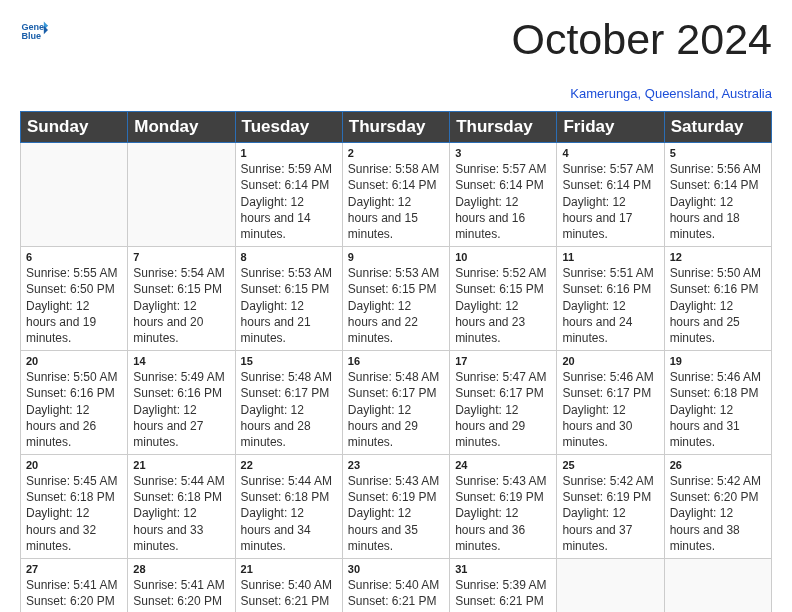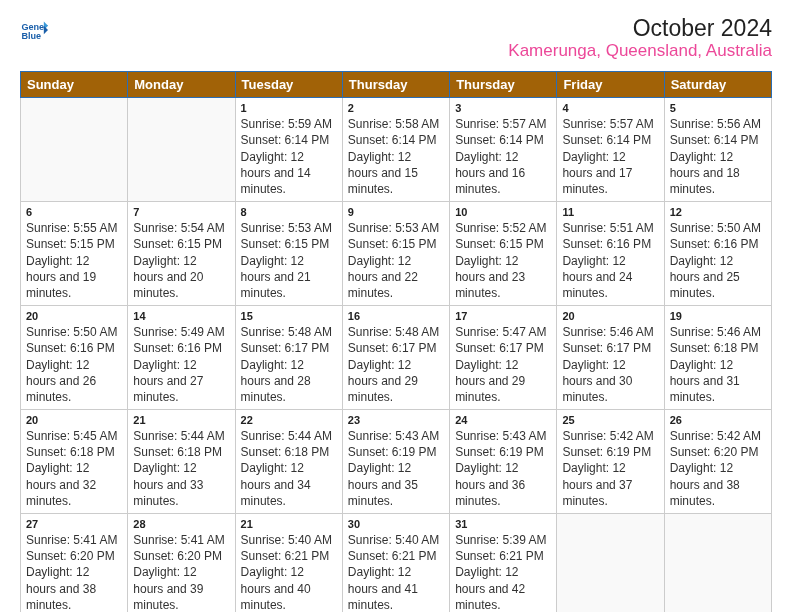--- a/index.html
+++ b/index.html
@@ -28,37 +28,38 @@
       gap: 4px;
     }
     .logo-icon {
       width: 28px;
       height: 28px;
     }
     .title-block {
       text-align: right;
     }
     .month-title {
-      font-size: 23px;
+      font-size: 43px;
       font-weight: normal;
       color: #222;
       line-height: 1.1;
     }
     .subtitle {
-      font-size: 17px;
-      color: #ec4899;
+      font-size: 13px;
+      color: #1d4ed8;
+      margin-top: 23px;
     }
     .calendar {
       width: 100%;
       border-collapse: collapse;
     }
     .calendar th {
-      background: #a16207;
+      background: #404040;
       color: #fff;
-      font-size: 13px;
+      font-size: 17px;
       font-weight: bold;
       padding: 5px 6px;
       text-align: left;
       border: 1px solid #2a6db5;
     }
     .calendar td {
       border: 1px solid #ccc;
       vertical-align: top;
       padding: 4px 5px;
       font-size: 10px;
@@ -145,21 +146,21 @@
             <span class="day-num">5</span>
             <div class="day-info">Sunrise: 5:56 AM
 Sunset: 6:14 PM
 Daylight: 12 hours and 18 minutes.</div>
           </td>
         </tr>
         <tr>
           <td>
             <span class="day-num">6</span>
             <div class="day-info">Sunrise: 5:55 AM
-Sunset: 5:15 PM
+Sunset: 6:50 PM
 Daylight: 12 hours and 19 minutes.</div>
           </td>
           <td>
             <span class="day-num">7</span>
             <div class="day-info">Sunrise: 5:54 AM
 Sunset: 6:15 PM
 Daylight: 12 hours and 20 minutes.</div>
           </td>
           <td>
             <span class="day-num">8</span>

